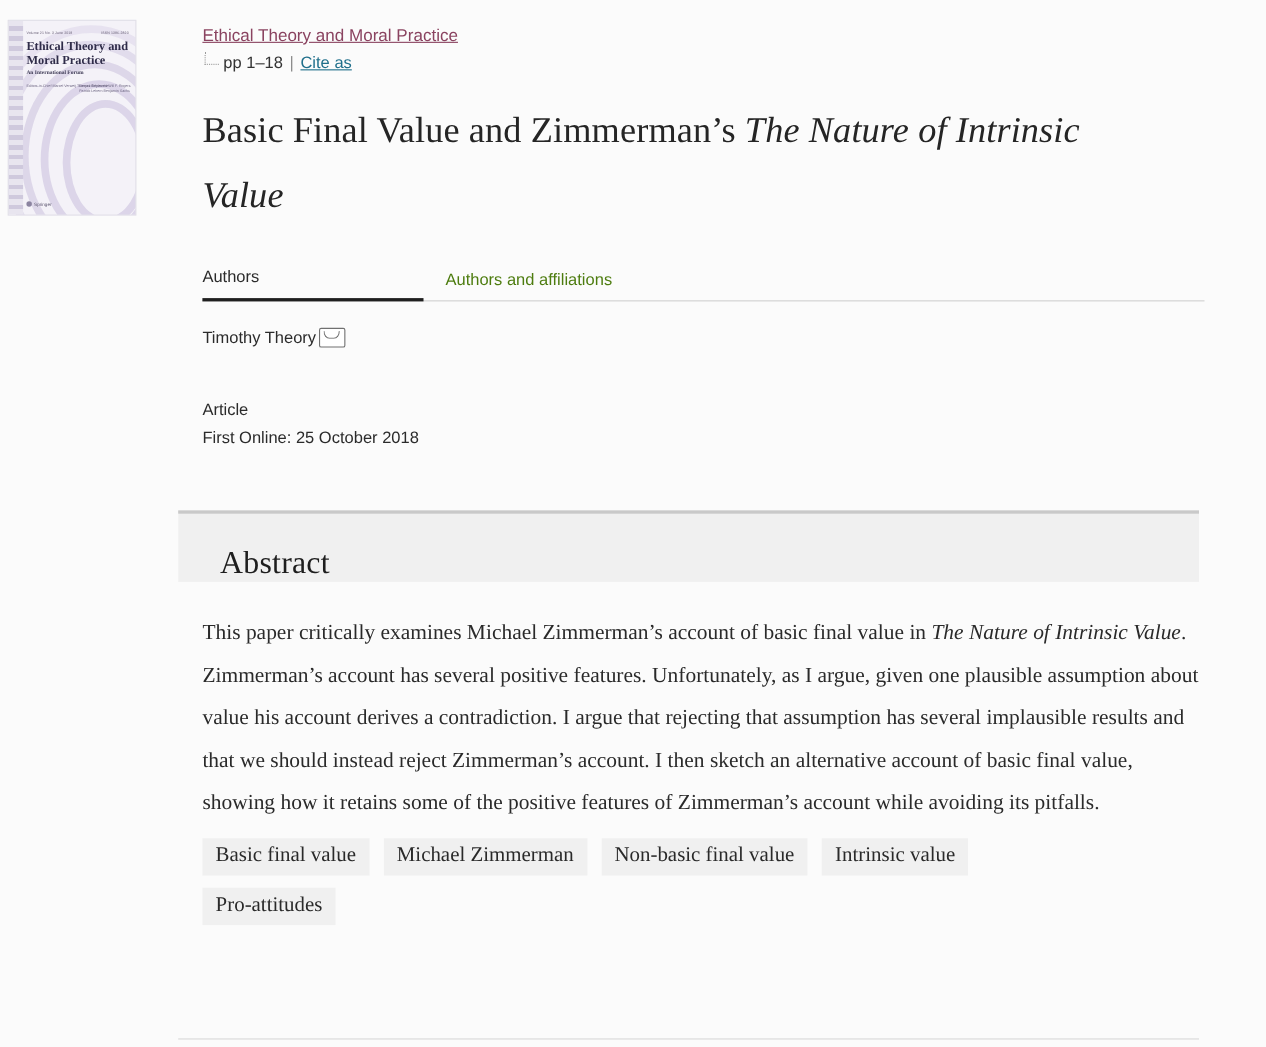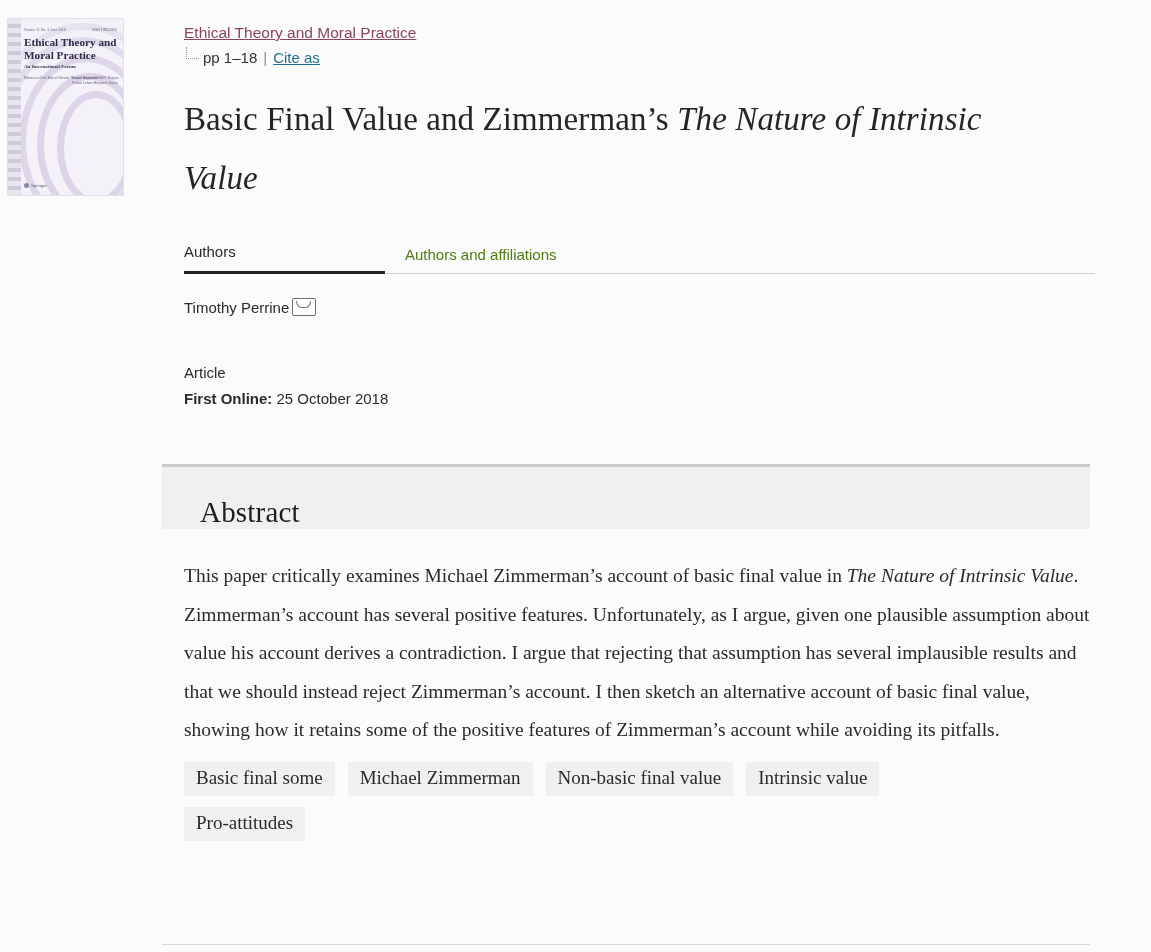--- a/index.html
+++ b/index.html
@@ -238,21 +238,21 @@
     border-radius: 0 0 7px 7px / 0 0 9px 9px;
   }
 
   
   #meta {
     margin: 44px 0 0 22px;
     font-size: 15px;
     line-height: 26px;
     color: #2b2b2b;
   }
-  #meta .label { font-weight: bold; }
+  #meta .label { font-weight: normal; }
 
   
   #abstract-band {
     margin: 52px 0 0 0;
     width: 928px;
     background: #f0f0f0;
     border-top: 3px solid #c9c9c9;
     height: 65px;
     box-sizing: border-box;
   }
@@ -357,40 +357,40 @@
 
   <h1 id="article-title"><span>Basic Final Value and Zimmerman’s </span><span class="ital">The Nature of Intrinsic Value</span></h1>
 
   <div id="tabs">
     <div id="tabs-rule"></div>
     <div class="tab active">Authors</div>
     <div class="tab link">Authors and affiliations</div>
   </div>
 
   <div id="authors-row">
-    <span>Timothy Perrine</span>
+    <span>Timothy Theory</span>
     <span id="envelope-icon"></span>
   </div>
 
   <div id="meta">
     <div>Article</div>
     <div>
       <span class="label">First Online:</span>
       <span>25 October 2018</span>
     </div>
   </div>
 
   <div id="abstract-band">
     <h2 id="abstract-heading">Abstract</h2>
   </div>
 
   <div id="abstract-text"><span>This paper critically examines Michael Zimmerman’s account of basic final value in </span><span class="ital">The Nature of Intrinsic Value</span><span>. Zimmerman’s account has several positive features. Unfortunately, as I argue, given one plausible assumption about value his account derives a contradiction. I argue that rejecting that assumption has several implausible results and that we should instead reject Zimmerman’s account. I then sketch an alternative account of basic final value, showing how it retains some of the positive features of Zimmerman’s account while avoiding its pitfalls.</span></div>
 
   <div id="keywords-list">
-    <span class="keyword">Basic final some</span>
+    <span class="keyword">Basic final value</span>
     <span class="keyword">Michael Zimmerman</span>
     <span class="keyword">Non-basic final value</span>
     <span class="keyword">Intrinsic value</span>
     <span class="keyword">Pro-attitudes</span>
   </div>
 
 </div>
 
 <div id="bottom-divider"></div>
 

